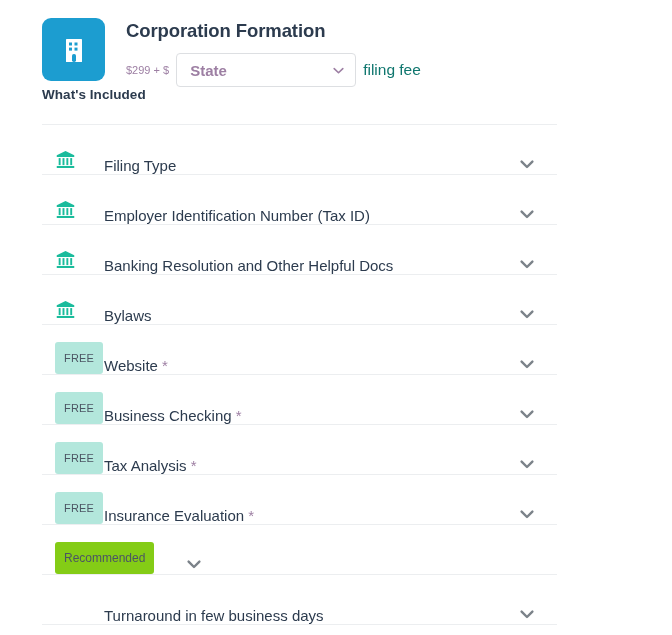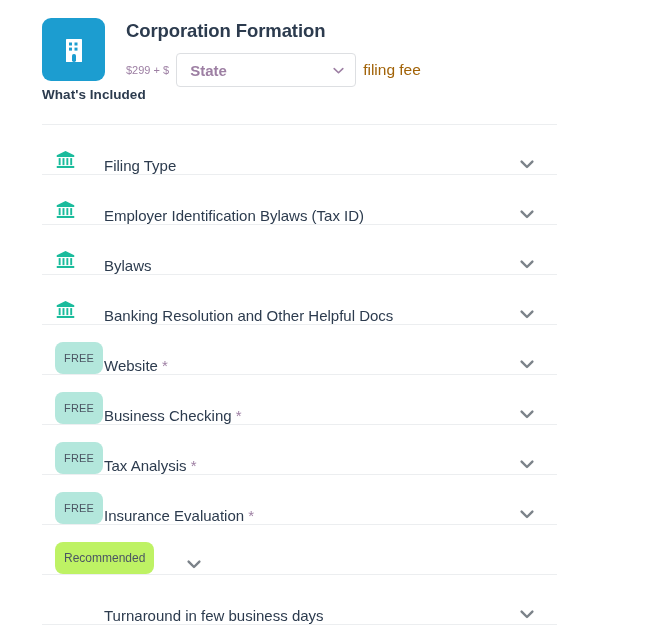--- a/index.html
+++ b/index.html
@@ -103,21 +103,21 @@
     font-weight: bold;
     color: #9d7fa3;
   }
   .select-chevron {
     color: #9d7fa3;
     display: flex;
     align-items: center;
   }
   .price-suffix {
     font-size: 15.5px;
-    color: #a16207;
+    color: #0f766e;
     white-space: nowrap;
   }
 
   
   .section-heading {
     font-size: 13.5px;
     font-weight: bold;
     color: #2c3b4e;
     margin-bottom: 0;
     letter-spacing: 0.05px;
@@ -150,33 +150,33 @@
   .bank-icon {
     display: block;
     color: #1abc9c;
   }
   .badge {
     display: inline-flex;
     align-items: center;
     justify-content: center;
     height: 21px;
     padding: 16px 9px;
-    border-radius: 8px;
+    border-radius: 3px;
     font-size: 11.5px;
     color: #4b5563;
     white-space: nowrap;
     box-sizing: border-box;
   }
   .badge-free {
     background: #b3e7dc;
     font-size: 11px;
     letter-spacing: 0.2px;
   }
   .badge-recommended {
-    background: #bef264;
+    background: #84cc16;
     font-size: 12px;
   }
   .feature-label {
     flex: 1 1 auto;
     font-size: 15px;
     color: #2c3b4e;
     white-space: nowrap;
     overflow: hidden;
   }
   .req-star {
@@ -262,57 +262,57 @@
           <div class="feature-marker">
             <span class="bank-icon"><svg width="21" height="21" viewBox="0 0 24 24" aria-hidden="true">
                 <path d="M12 2.2 L22 7.2 L22 9 L2 9 L2 7.2 Z" fill="currentColor"></path>
                 <rect x="4.2" y="10.4" width="2.2" height="8" fill="currentColor"></rect>
                 <rect x="8.6" y="10.4" width="2.2" height="8" fill="currentColor"></rect>
                 <rect x="13" y="10.4" width="2.2" height="8" fill="currentColor"></rect>
                 <rect x="17.4" y="10.4" width="2.2" height="8" fill="currentColor"></rect>
                 <rect x="2" y="19.4" width="20" height="2.3" fill="currentColor"></rect>
               </svg></span>
           </div>
-          <div class="feature-label">Employer Identification Bylaws (Tax ID)</div>
+          <div class="feature-label">Employer Identification Number (Tax ID)</div>
           <div class="row-chevron">
             <svg width="20" height="20" viewBox="0 0 20 20" aria-hidden="true">
               <path d="M4.6 7.6 L10 13 L15.4 7.6" fill="none" stroke="currentColor" stroke-width="2.4" stroke-linecap="round" stroke-linejoin="round"></path>
             </svg>
           </div>
         </div>
         <div class="feature-row">
           <div class="feature-marker">
             <span class="bank-icon"><svg width="21" height="21" viewBox="0 0 24 24" aria-hidden="true">
                 <path d="M12 2.2 L22 7.2 L22 9 L2 9 L2 7.2 Z" fill="currentColor"></path>
                 <rect x="4.2" y="10.4" width="2.2" height="8" fill="currentColor"></rect>
                 <rect x="8.6" y="10.4" width="2.2" height="8" fill="currentColor"></rect>
                 <rect x="13" y="10.4" width="2.2" height="8" fill="currentColor"></rect>
                 <rect x="17.4" y="10.4" width="2.2" height="8" fill="currentColor"></rect>
                 <rect x="2" y="19.4" width="20" height="2.3" fill="currentColor"></rect>
               </svg></span>
           </div>
-          <div class="feature-label">Bylaws</div>
+          <div class="feature-label">Banking Resolution and Other Helpful Docs</div>
           <div class="row-chevron">
             <svg width="20" height="20" viewBox="0 0 20 20" aria-hidden="true">
               <path d="M4.6 7.6 L10 13 L15.4 7.6" fill="none" stroke="currentColor" stroke-width="2.4" stroke-linecap="round" stroke-linejoin="round"></path>
             </svg>
           </div>
         </div>
         <div class="feature-row">
           <div class="feature-marker">
             <span class="bank-icon"><svg width="21" height="21" viewBox="0 0 24 24" aria-hidden="true">
                 <path d="M12 2.2 L22 7.2 L22 9 L2 9 L2 7.2 Z" fill="currentColor"></path>
                 <rect x="4.2" y="10.4" width="2.2" height="8" fill="currentColor"></rect>
                 <rect x="8.6" y="10.4" width="2.2" height="8" fill="currentColor"></rect>
                 <rect x="13" y="10.4" width="2.2" height="8" fill="currentColor"></rect>
                 <rect x="17.4" y="10.4" width="2.2" height="8" fill="currentColor"></rect>
                 <rect x="2" y="19.4" width="20" height="2.3" fill="currentColor"></rect>
               </svg></span>
           </div>
-          <div class="feature-label">Banking Resolution and Other Helpful Docs</div>
+          <div class="feature-label">Bylaws</div>
           <div class="row-chevron">
             <svg width="20" height="20" viewBox="0 0 20 20" aria-hidden="true">
               <path d="M4.6 7.6 L10 13 L15.4 7.6" fill="none" stroke="currentColor" stroke-width="2.4" stroke-linecap="round" stroke-linejoin="round"></path>
             </svg>
           </div>
         </div>
         <div class="feature-row">
           <div class="feature-marker">
             <span class="badge badge-free">FREE</span>
           </div>

